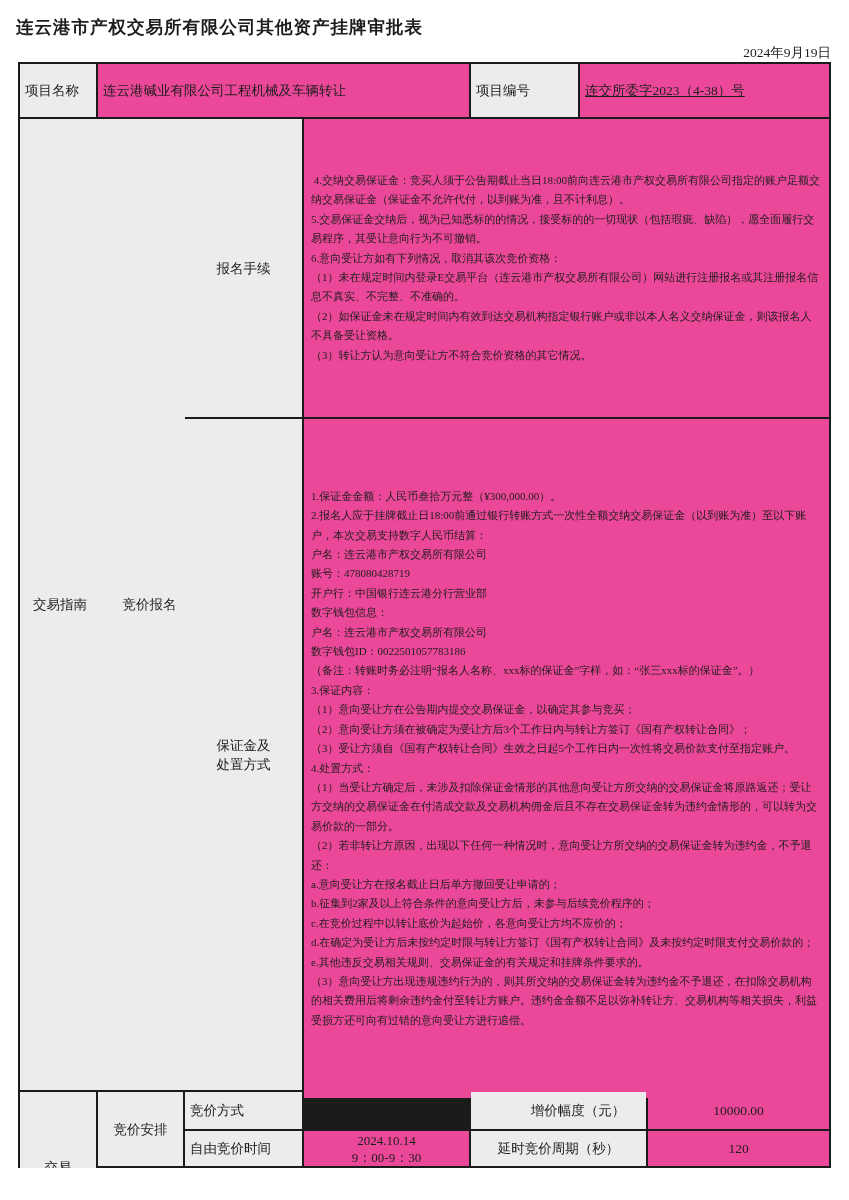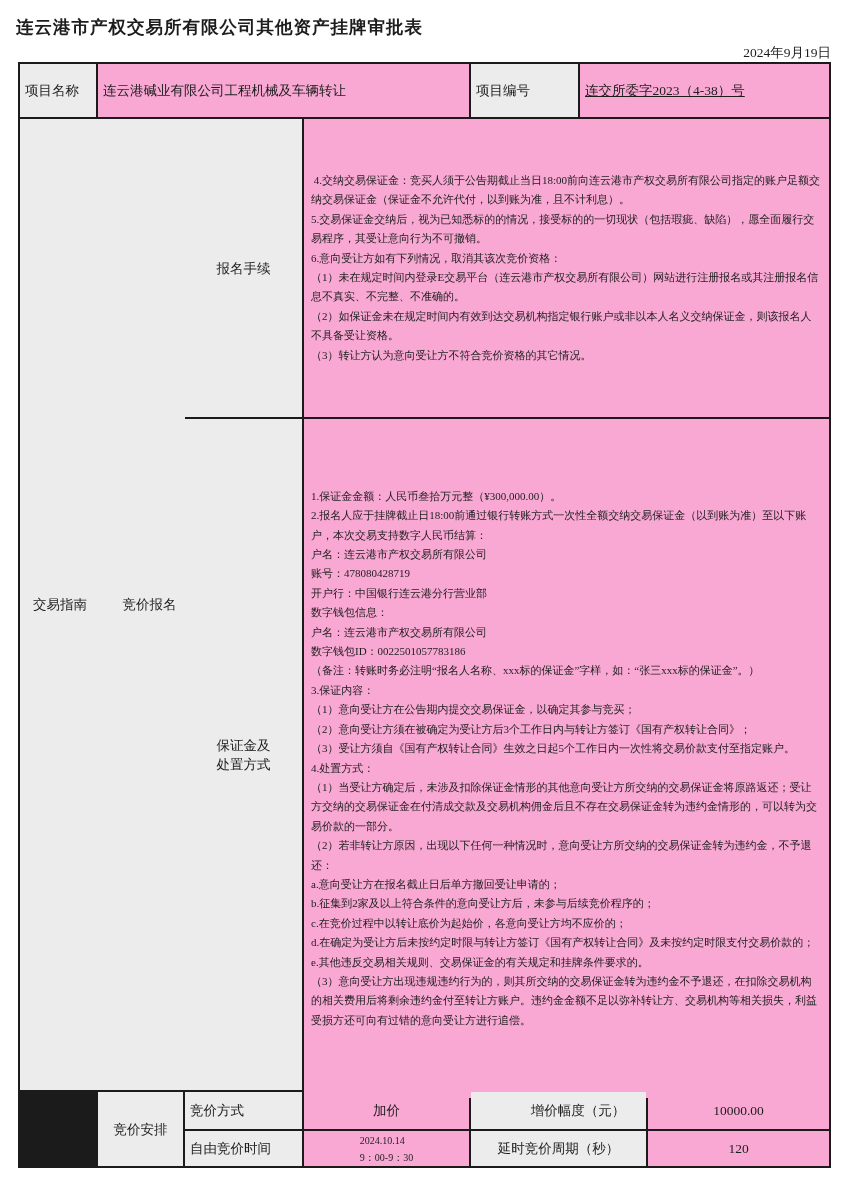--- a/index.html
+++ b/index.html
@@ -15,26 +15,26 @@
   }
   #doc-date{
     position:absolute;top:44px;right:18px;font-size:13.5px;
   }
   
   #tbl{
     position:absolute;left:18px;top:62px;width:813px;height:1106px;
     background:#1b1b1b;overflow:hidden;
   }
   .cell{
-    position:absolute;box-sizing:border-box;background:#f9a8d4;
+    position:absolute;box-sizing:border-box;background:#ec4899;
     display:flex;align-items:center;font-size:13.5px;line-height:19px;
     overflow:hidden;
   }
   .lab{background:#ececec;}
-  .cen{justify-content:center;}
+  .cen{justify-content:center;text-align:center;}
   .padL{padding-left:5px;padding-right:3px;}
   .txt{
     font-size:11px;line-height:19.4px;padding:4px 7px;text-align:left;
     align-items:center;
   }
   
   #c-pn-lab {left:2px;  top:2px;  width:76px; height:53px;}
   #c-pn-val {left:80px; top:2px;  width:371px;height:53px;}
   #c-no-lab {left:453px;top:2px;  width:107px;height:53px;}
   #c-no-val {left:562px;top:2px;  width:249px;height:53px;text-decoration:underline;}
@@ -47,21 +47,21 @@
   #c-dep-t  {left:286px;top:357px;width:525px;height:679px;}
   
   #c-sec2   {left:2px;  top:1030px;width:76px;height:76px;position:absolute;}
   #c-sec2 span{position:absolute;top:66px;left:0;width:100%;text-align:center;}
   #c-barr   {left:80px; top:1030px;width:85px; height:74px;}
   #c-bm-l   {left:167px;top:1030px;width:117px;height:37px;}
   #c-bm-v   {left:286px;top:1030px;width:165px;height:37px;}
   #c-inc-l  {left:453px;top:1030px;width:175px;height:37px;padding-left:39px;}
   #c-inc-v  {left:630px;top:1030px;width:181px;height:37px;}
   #c-ft-l   {left:167px;top:1069px;width:117px;height:35px;}
-  #c-ft-v   {left:286px;top:1069px;width:165px;height:35px;font-size:10px;line-height:17px;}
+  #c-ft-v   {left:286px;top:1069px;width:165px;height:35px;font-size:13px;line-height:17px;}
   #c-ot-l   {left:453px;top:1069px;width:175px;height:35px;}
   #c-ot-v   {left:630px;top:1069px;width:181px;height:35px;}
 </style>
 </head>
 <body>
 
 <div id="doc-title">连云港市产权交易所有限公司其他资产挂牌审批表</div>
 <div id="doc-date">2024年9月19日</div>
 
 <div id="tbl">
@@ -100,24 +100,26 @@
 4.处置方式：
 （1）当受让方确定后，未涉及扣除保证金情形的其他意向受让方所交纳的交易保证金将原路返还；受让方交纳的交易保证金在付清成交款及交易机构佣金后且不存在交易保证金转为违约金情形的，可以转为交易价款的一部分。
 （2）若非转让方原因，出现以下任何一种情况时，意向受让方所交纳的交易保证金转为违约金，不予退还：
 a.意向受让方在报名截止日后单方撤回受让申请的；
 b.征集到2家及以上符合条件的意向受让方后，未参与后续竞价程序的；
 c.在竞价过程中以转让底价为起始价，各意向受让方均不应价的；
 d.在确定为受让方后未按约定时限与转让方签订《国有产权转让合同》及未按约定时限支付交易价款的；
 e.其他违反交易相关规则、交易保证金的有关规定和挂牌条件要求的。
 （3）意向受让方出现违规违约行为的，则其所交纳的交易保证金转为违约金不予退还，在扣除交易机构的相关费用后将剩余违约金付至转让方账户。违约金金额不足以弥补转让方、交易机构等相关损失，利益受损方还可向有过错的意向受让方进行追偿。</div>
 
+  <div class="cell lab" id="c-sec2">
+    <span>交易</span>
+  </div>
   <div class="cell lab cen" id="c-barr">竞价安排</div>
 
   <div class="cell lab padL" id="c-bm-l">竞价方式</div>
-  <div class="cell cen" id="c-bm-v">加价</div>
   <div class="cell lab cen" id="c-inc-l">增价幅度（元）</div>
   <div class="cell cen" id="c-inc-v">10000.00</div>
 
   <div class="cell lab padL" id="c-ft-l">自由竞价时间</div>
   <div class="cell cen pre" id="c-ft-v">2024.10.14
 9：00-9：30</div>
   <div class="cell lab cen" id="c-ot-l">延时竞价周期（秒）</div>
   <div class="cell cen" id="c-ot-v">120</div>
 
 </div>

